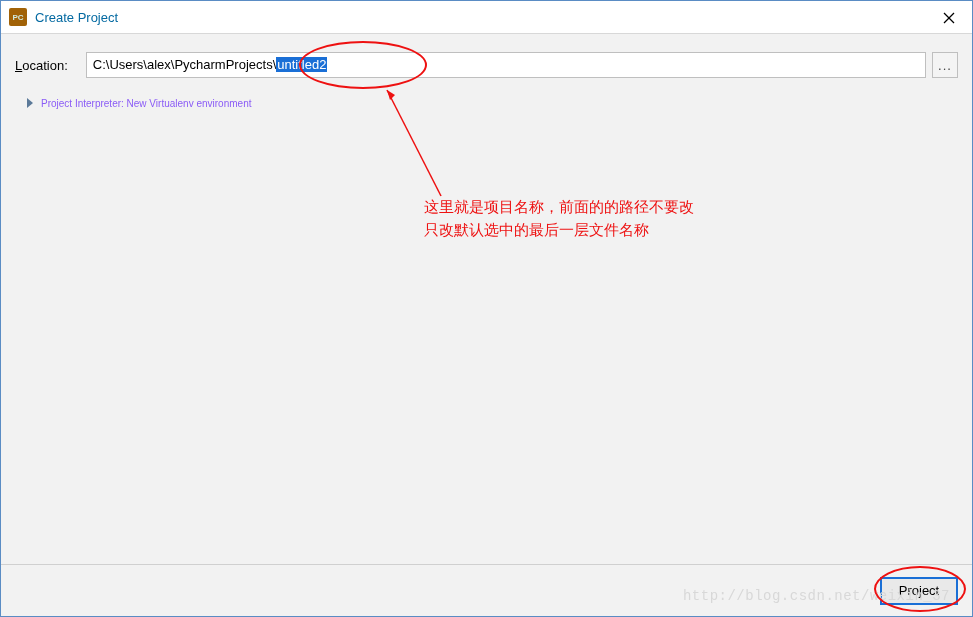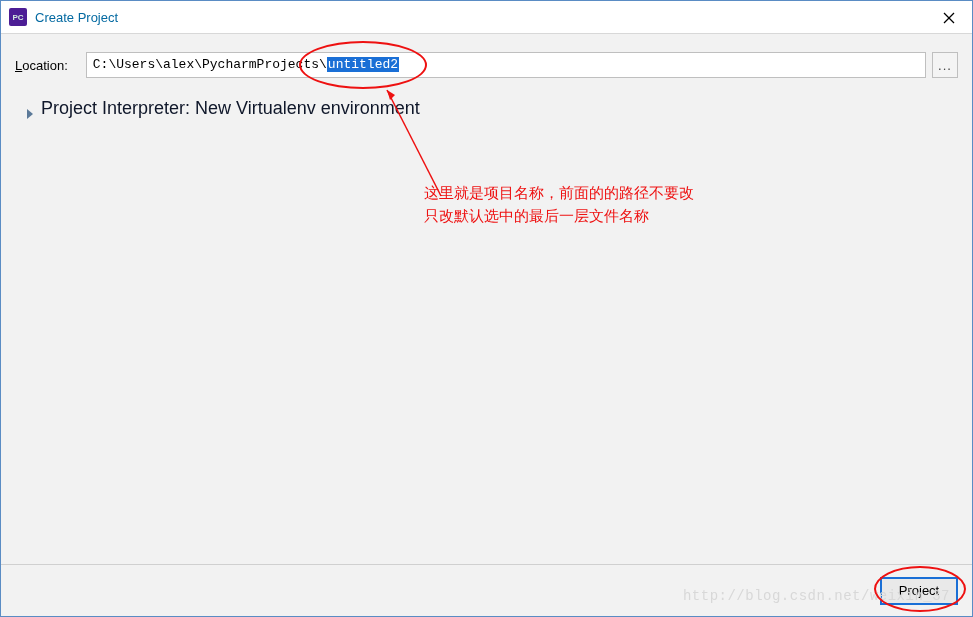--- a/index.html
+++ b/index.html
@@ -26,21 +26,21 @@
       background: #ffffff;
       border-bottom: 1px solid #d8d8d8;
       display: flex;
       align-items: center;
       padding: 0 8px;
       position: relative;
     }
     .app-icon {
       width: 18px;
       height: 18px;
-      background: #4c1d95;
+      background: #a16207;
       border-radius: 2px;
       display: flex;
       align-items: center;
       justify-content: center;
       color: #d1eadf;
       font-size: 8px;
       font-weight: bold;
       margin-right: 8px;
     }
     .title-text {
@@ -84,21 +84,21 @@
       display: flex;
       align-items: center;
     }
     .location-input {
       flex: 1;
       height: 26px;
       border: 1px solid #bfbfbf;
       background: #fff;
       padding: 0 6px;
       font-size: 13px;
-      font-family: Liberation Mono, monospace;
+      font-family: Liberation Sans, sans-serif;
       color: #000;
       outline: none;
       line-height: 24px;
     }
     .location-input .sel {
       background: #1a6fd6;
       color: #fff;
       padding: 0 1px;
     }
     .browse-btn {
@@ -111,25 +111,25 @@
       align-items: center;
       justify-content: center;
       font-size: 13px;
       letter-spacing: 1px;
       cursor: pointer;
       color: #444;
     }
 
     .expander {
       display: flex;
-      align-items: flex-end;
+      align-items: flex-start;
       padding: 2px 0;
       cursor: pointer;
-      color: #0f172a;
-      font-size: 18px;
+      color: #8b5cf6;
+      font-size: 10px;
     }
     .expander .tri {
       width: 0; height: 0;
       border-top: 5px solid transparent;
       border-bottom: 5px solid transparent;
       border-left: 6px solid #5c7a99;
       margin: 0 8px 0 12px;
     }
 
     .footer {
@@ -177,21 +177,21 @@
     }
     .annot-arrow {
       position: absolute;
       left: 380px;
       top: 85px;
       pointer-events: none;
     }
     .annot-text {
       position: absolute;
       left: 423px;
-      top: 181px;
+      top: 195px;
       color: #e11;
       font-size: 15px;
       line-height: 1.5;
       font-family: "Microsoft YaHei", "SimSun", sans-serif;
       pointer-events: none;
       white-space: nowrap;
     }
     .watermark {
       position: absolute;
       right: 22px;

